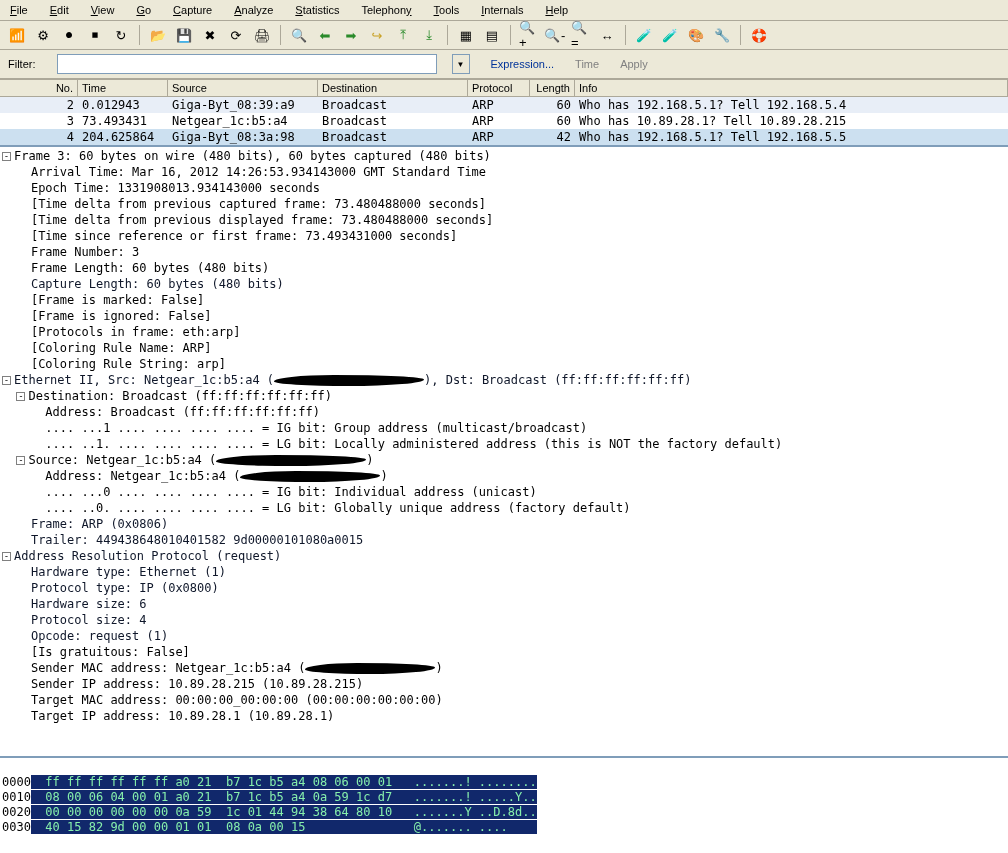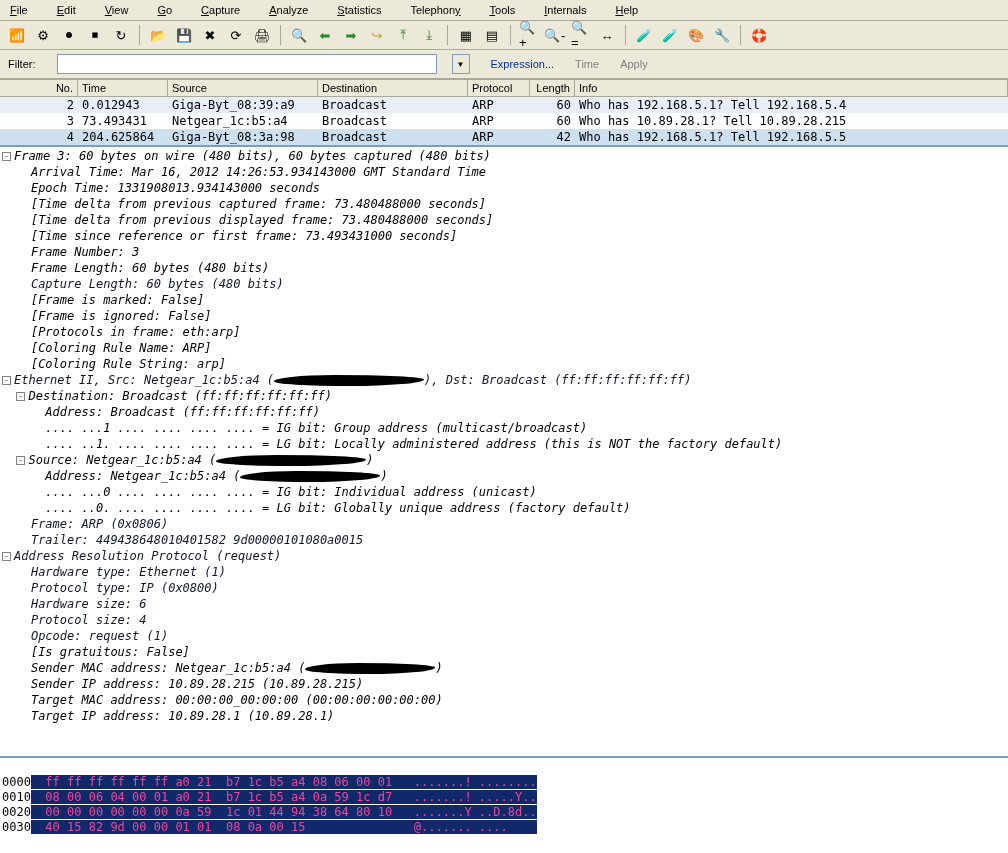--- a/index.html
+++ b/index.html
@@ -9,21 +9,21 @@
     font-size: 11px;
     background: #ece9d8;
     width: 1008px;
     height: 853px;
     overflow: hidden;
     display: flex;
     flex-direction: column;
   }
   .menubar {
     display: flex;
-    gap: 17px;
+    gap: 10px;
     padding: 2px 4px;
     background: #ece9d8;
     border-bottom: 1px solid #aca899;
   }
   .menubar .menu-item {
     padding: 2px 6px;
     cursor: default;
   }
   .menubar .menu-item .ul { text-decoration: underline; }
   .toolbar {
@@ -91,21 +91,20 @@
   .row.bg-sel  { background: #cce0f0; }
   .details-pane {
     flex: 1;
     background: #fff;
     border-top: 2px solid #7f9db9;
     overflow-y: auto;
     font-family: "DejaVu Sans Mono","Courier New", monospace;
     font-size: 12px;
     line-height: 16px;
     padding: 1px 2px;
-    font-style: italic;
   }
   .tree-line { white-space: pre; color:#000; }
   .tree-line .exp {
     display:inline-block; width:9px; height:9px;
     border:1px solid #808080; text-align:center; line-height:7px;
     font-size:9px; font-family:monospace; margin-right:3px;
     vertical-align:1px;
     background:#fff;
   }
   .grey { color:#0f172a; }
@@ -115,21 +114,21 @@
   }
   .hexpane {
     border-top: 2px solid #7f9db9;
     background: #fff;
     font-family: "DejaVu Sans Mono","Courier New", monospace;
     font-size: 12px;
     line-height: 15px;
     padding: 2px 2px 18px 2px;
     white-space: pre;
   }
-  .hexpane .hexsel { background:#11286b; color:#ec4899; }
+  .hexpane .hexsel { background:#11286b; color:#86efac; }
   .hexpane .addr { color:#000; }
 </style>
 </head>
 <body>
 
 <div class="menubar">
   <span class="menu-item"><span class="ul">F</span><span title="File"></span>ile</span>
   <span class="menu-item"><span class="ul">E</span>dit</span>
   <span class="menu-item"><span class="ul">V</span>iew</span>
   <span class="menu-item"><span class="ul">G</span>o</span>

